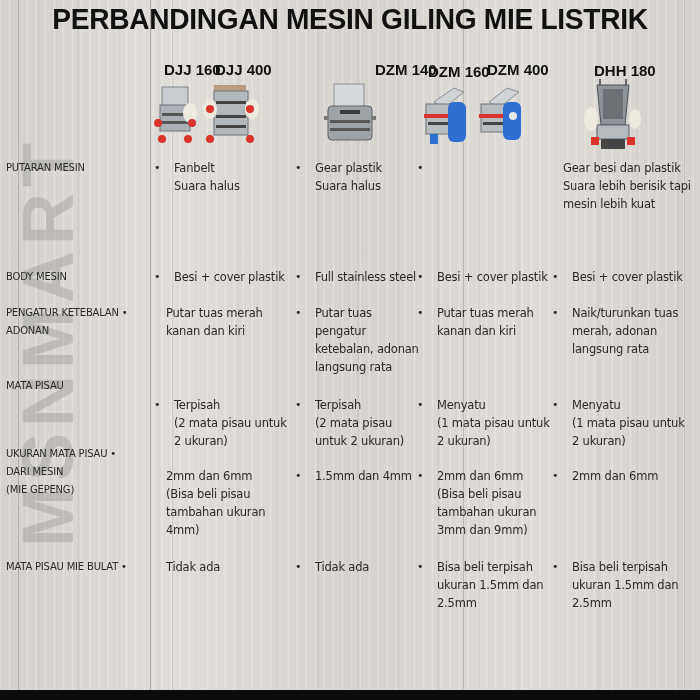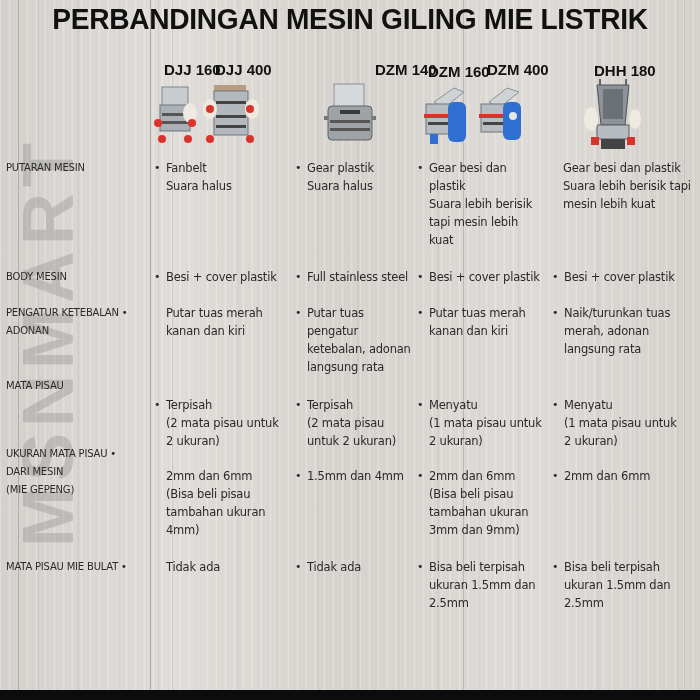--- a/index.html
+++ b/index.html
@@ -76,21 +76,21 @@
     line-height: 18px;
     color: #2a2a2a;
     letter-spacing: -0.2px;
   }
   .cell .bullet {
     position: absolute; left: 0; top: 0;
     font-size: 11px;
   }
   .cell .txt {
     display: block;
-    margin-left: 12px;
+    margin-left: 20px;
     white-space: pre-line;
   }
   .cell.nobullet .txt { margin-left: 0; }
 </style>
 </head>
 <body>
 
 <div class="plank-line" style="left:18px;"></div>
 <div class="plank-line" style="left:150px;"></div>
 <div class="plank-line" style="left:172px; opacity:0.4;"></div>
@@ -178,25 +178,20 @@
   <span class="txt">Fanbelt
 Suara halus</span>
 </div>
 <div class="cell" style="left:295px; top:159px;">
   <span class="bullet">•</span>
   <span class="txt">Gear plastik
 Suara halus</span>
 </div>
 <div class="cell" style="left:417px; top:159px;">
   <span class="bullet">•</span>
-  <span class="txt">Gear besi dan
-plastik
-Suara lebih berisik
-tapi mesin lebih
-kuat</span>
 </div>
 <div class="cell nobullet" style="left:563px; top:159px;">
   <span class="txt">Gear besi dan plastik
 Suara lebih berisik tapi
 mesin lebih kuat</span>
 </div>
 
 <div class="row-label" style="top:268px;">BODY MESIN</div>
 <div class="cell" style="left:154px; top:268px;">
   <span class="bullet">•</span>

